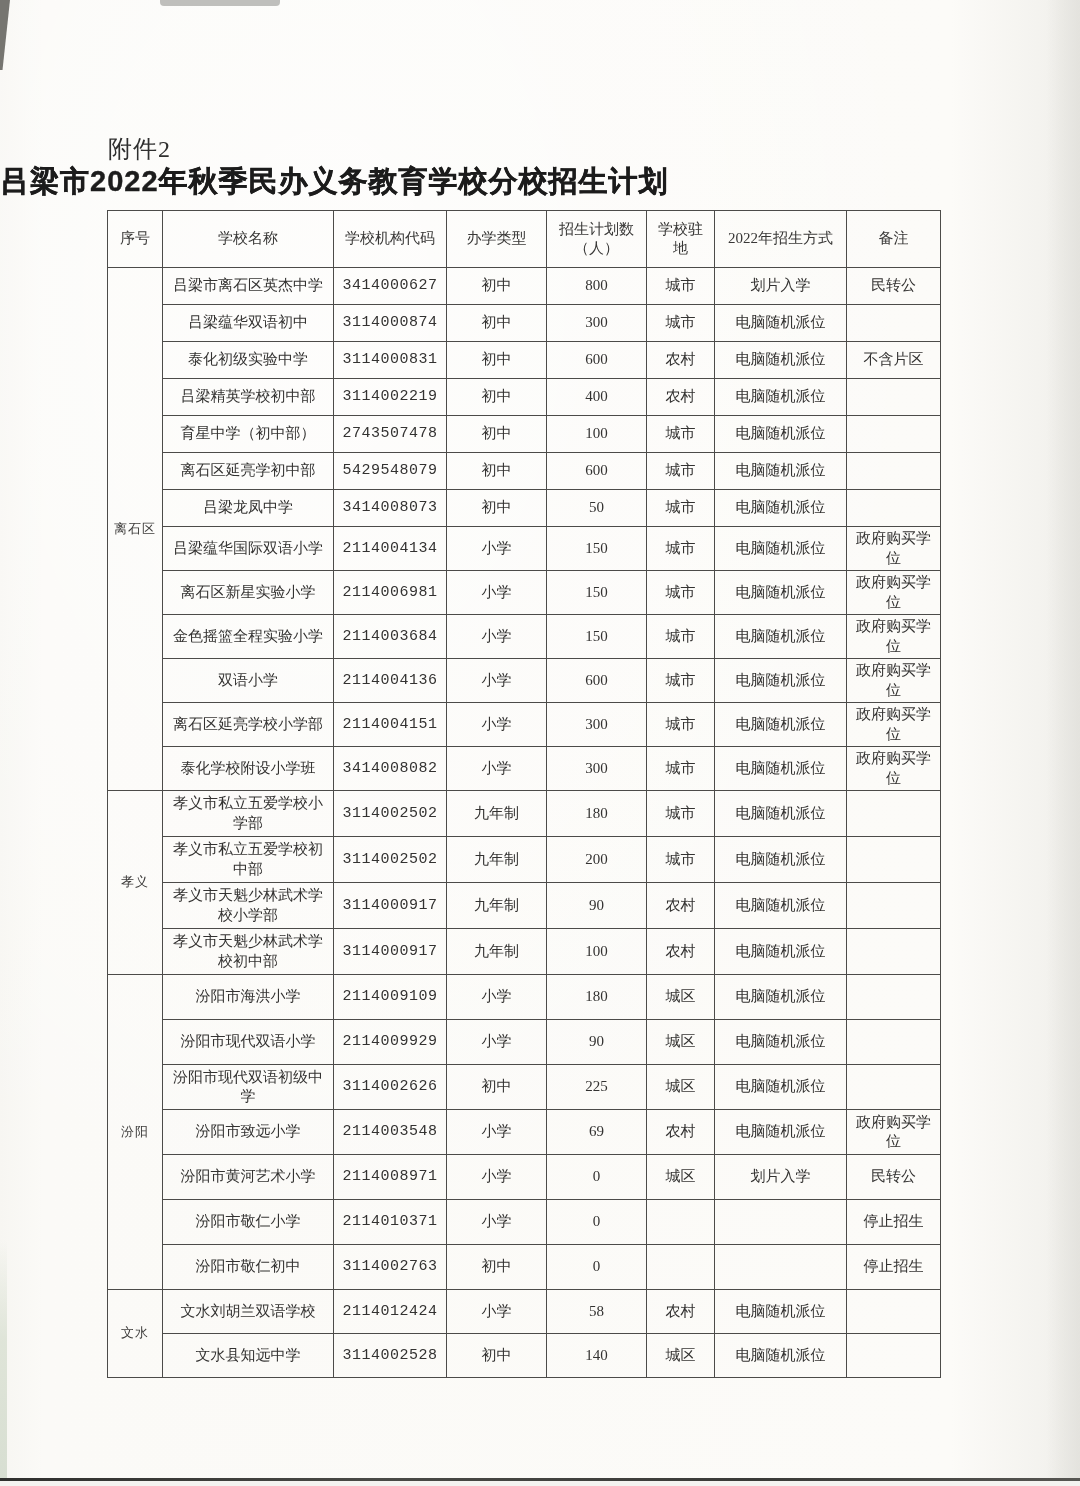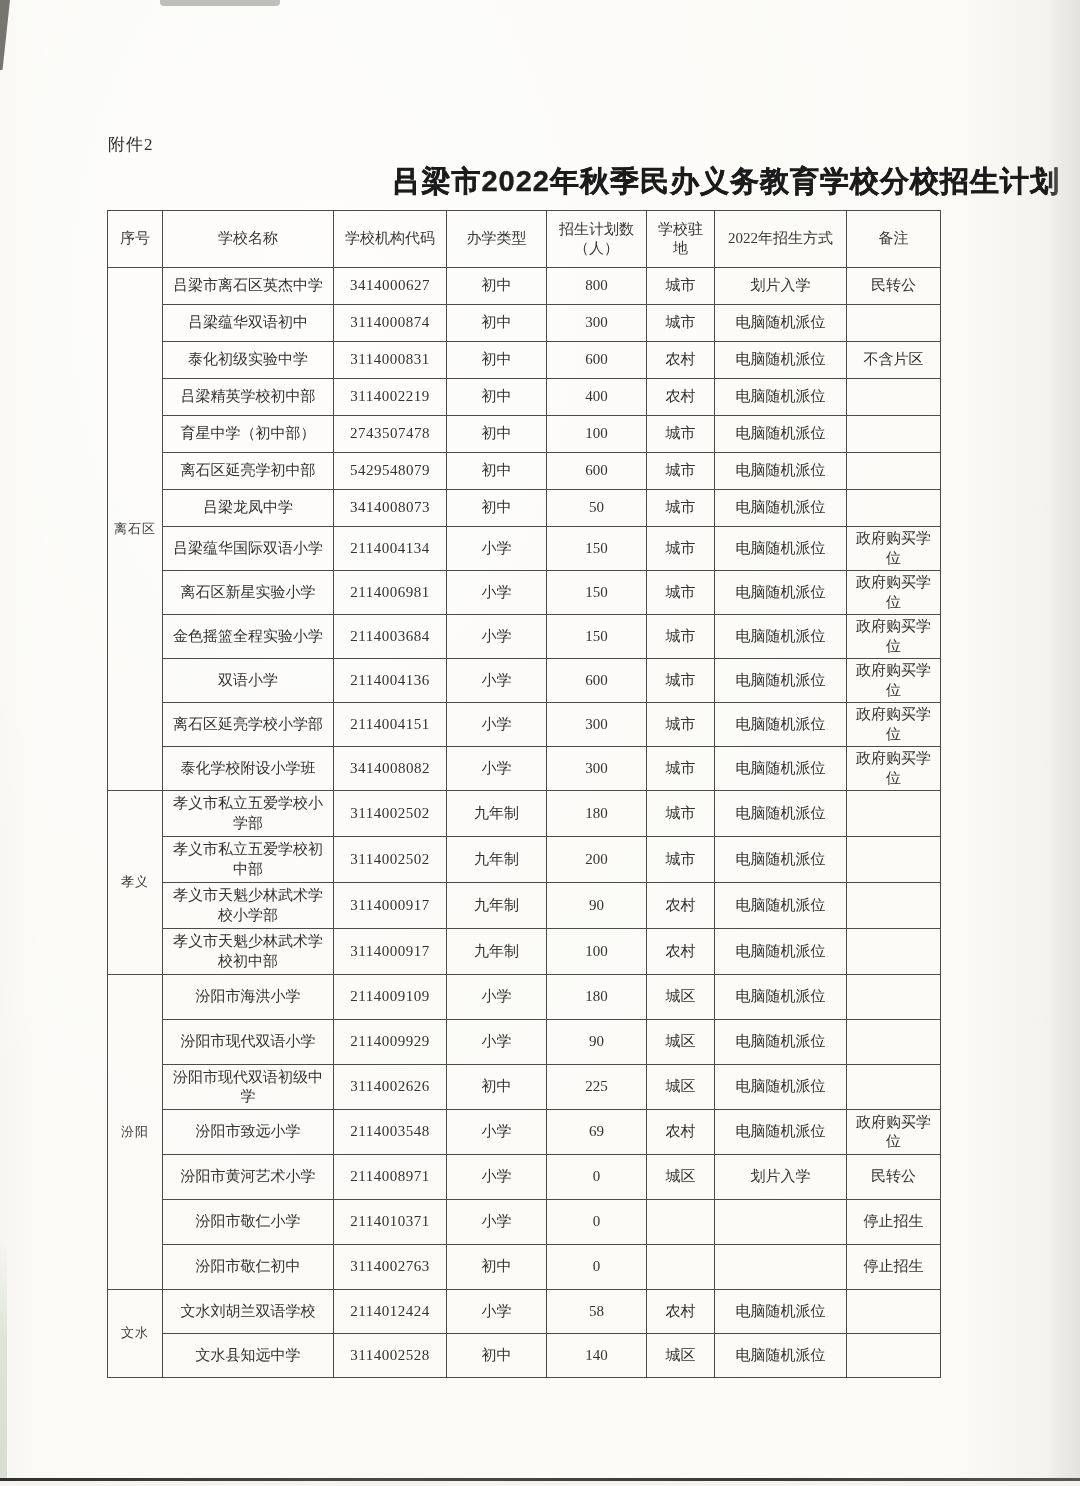--- a/index.html
+++ b/index.html
@@ -42,25 +42,25 @@
     background:linear-gradient(180deg,rgba(214,222,208,0), #d9e0d2 40%, #cfd8c9 100%);
     opacity:.8;
   }
   .right-shade{
     position:absolute;right:0;top:0;width:34px;height:1486px;
     background:linear-gradient(90deg,rgba(236,235,231,0),rgba(225,224,219,.75));
   }
 
   .attachment{
     position:absolute;left:108px;top:133px;
-    font-size:17px;color:#2f2f2f;letter-spacing:1px;
+    font-size:24px;color:#2f2f2f;letter-spacing:1px;
   }
   .doc-title{
     position:absolute;left:0;top:162px;width:1060px;
-    margin:0;text-align:right;
+    margin:0;text-align:left;
     font-family:"Liberation Sans", sans-serif;
     font-size:29px;font-weight:800;color:#1c1c1c;
     letter-spacing:1px;
     -webkit-text-stroke:.4px #1c1c1c;
   }
 
   table.plan{
     position:absolute;left:107px;top:210px;
     width:714px;
     border-collapse:collapse;
@@ -75,21 +75,21 @@
     background:transparent;
     font-weight:400;
     overflow:hidden;
   }
   table.plan thead th{height:52px;font-size:15px;color:#383736;}
   tr.g0 td{height:32px;}
   tr.g1 td{height:41px;}
   tr.g2 td{height:40px;}
   tr.g3 td{height:39px;}
   td.region-cell{font-size:13px;letter-spacing:1px;color:#3c3b3a;}
-  td.code-cell{font-family:Liberation Serif, serif;letter-spacing:.5px;}
+  td.code-cell{font-family:Liberation Mono, monospace;letter-spacing:.5px;}
 </style>
 </head>
 <body>
 
 <div class="sheet">
 
   <div class="corner-mark"></div>
   <div class="top-smudge"></div>
 
   <div class="attachment">附件2</div>

